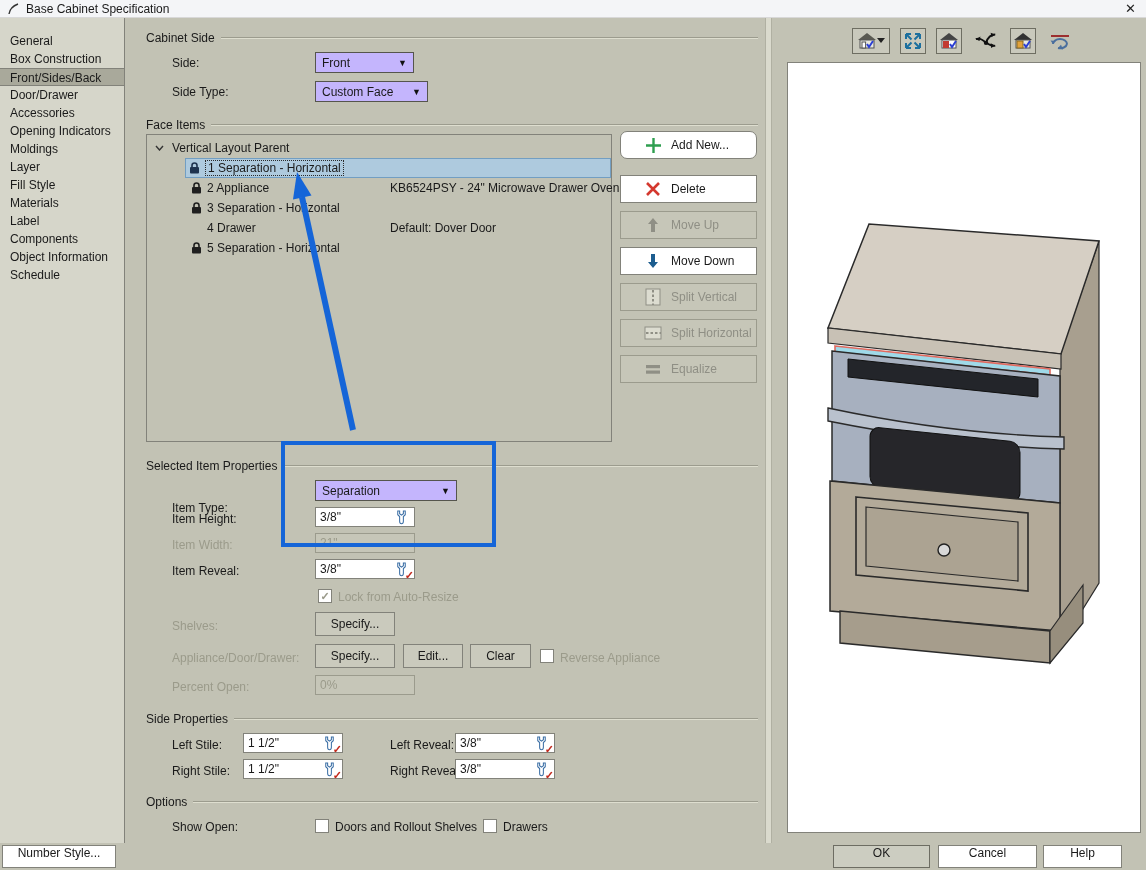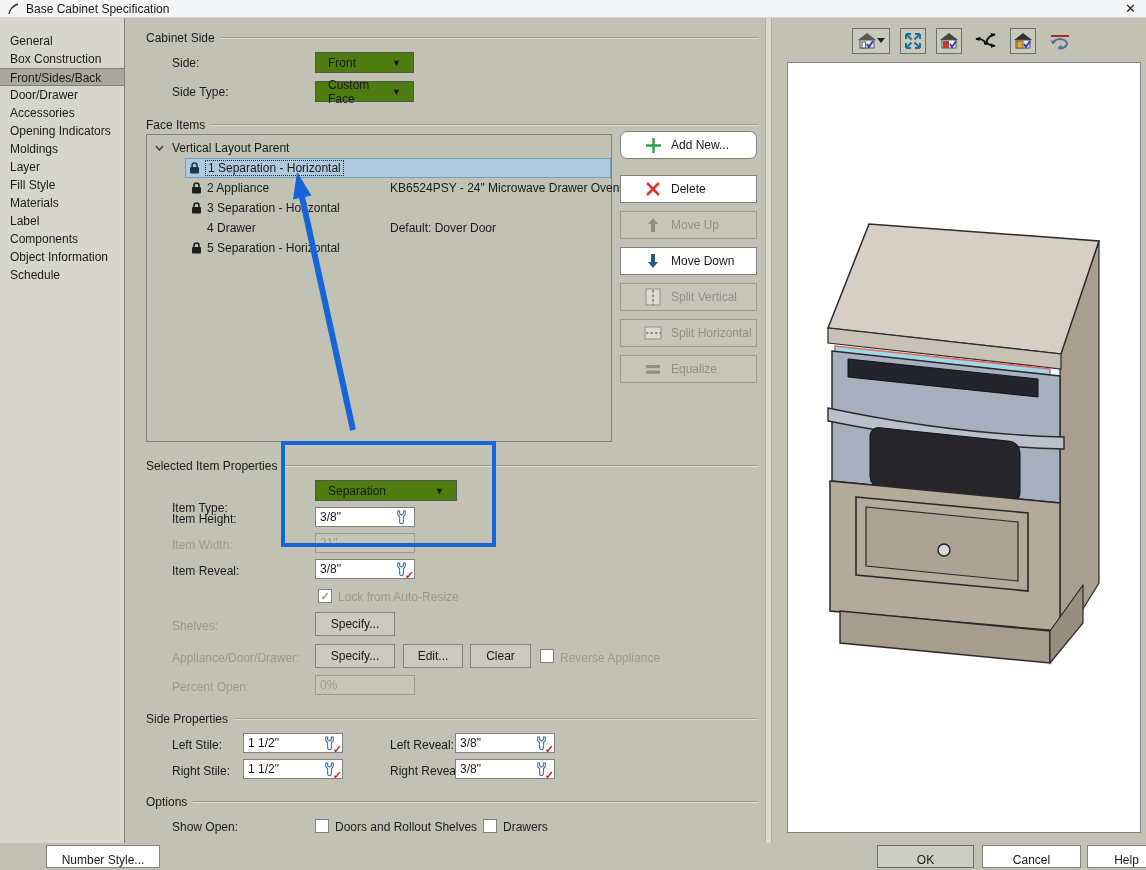--- a/index.html
+++ b/index.html
@@ -21,21 +21,21 @@
   .sidebar{position:absolute;top:18px;left:0;width:125px;height:825px;background:#d6d6ca;border-right:1px solid #82827a;padding-top:14px;}
   .sidebar .item{height:18px;line-height:18px;padding-left:10px;white-space:nowrap;}
   .sidebar .item.selected{background:#a9a99b;border-top:1px solid #82827a;border-bottom:1px solid #82827a;}
   
   .grp{position:absolute;display:flex;align-items:center;width:612px;left:146px;}
   .grp .gl{white-space:nowrap;margin-right:6px;}
   .grp .ln{flex:1;border-top:1px solid #9c9c8e;border-bottom:1px solid #dedecf;height:2px;}
   
   .lbl{position:absolute;height:16px;line-height:16px;white-space:nowrap;}
   .lbl.dis{color:#9b9b8b;}
-  .dd{position:absolute;height:21px;background:#4d7c0f;border:1px solid #55554d;display:flex;align-items:center;padding:0 12px;justify-content:space-between;}
+  .dd{position:absolute;height:21px;background:#c4b5fd;border:1px solid #55554d;display:flex;align-items:center;padding:0 6px;justify-content:space-between;}
   .dd .caret{font-size:9px;color:#111;margin-left:8px;}
   .inp{position:absolute;height:20px;background:#fff;border:1px solid #82827a;display:flex;align-items:center;padding:0 4px;justify-content:space-between;}
   .inp.dis{background:#c6c6b8;color:#9b9b8b;border:1px solid #9b9b8d;}
   .wrench{width:17px;height:15px;position:relative;flex:none;}
   .wrench .chk{position:absolute;right:-4px;bottom:-5px;color:#c22a1e;font-size:11px;font-weight:bold;}
   
   .tree{position:absolute;left:146px;top:134px;width:466px;height:308px;border:1px solid #82827a;background:#c2c2b4;padding-top:3px;}
   .trow{height:20px;display:flex;align-items:center;position:relative;}
   .trow .chev{margin-left:8px;margin-right:8px;}
   .trow .lock{width:11px;height:12px;margin-right:5px;flex:none;}
@@ -44,21 +44,21 @@
   .trow.sel-strip{margin-left:38px;background:#aecade;border:1px solid #729ec2;height:20px;}
   .trow.sel-strip .tlabel{border:1px dotted #2a2a2a;padding:0 2px;}
   .indent{margin-left:44px;}
   
   .fbtn{position:absolute;left:620px;width:137px;height:28px;display:flex;align-items:center;justify-content:flex-start;padding-left:22px;background:#fff;border:1px solid #82827a;}
   .fbtn .bic{width:20px;height:18px;margin-right:8px;flex:none;display:flex;align-items:center;justify-content:center;}
   .fbtn.dis{background:#c6c6b8;color:#8f8f85;border:1px solid #9b9b8d;}
   .pbtn{position:absolute;background:#cacabd;border:1px solid #82827a;display:flex;align-items:center;justify-content:center;height:24px;}
   .chkbox{position:absolute;width:14px;height:14px;background:#fff;border:1px solid #82827a;display:flex;align-items:center;justify-content:center;font-size:11px;color:#9b9b8b;font-weight:bold;}
   
-  .footbtn{position:absolute;height:23px;background:#fff;border:1px solid #82827a;display:flex;align-items:flex-end;justify-content:center;margin-left:44px;}
+  .footbtn{position:absolute;height:23px;background:#fff;border:1px solid #82827a;display:flex;align-items:flex-start;justify-content:center;}
   .footbtn.okfocus{background:#cccdc1;border:1px solid #6d6d63;}
   
   .splitter{position:absolute;left:765px;top:18px;width:7px;height:825px;background:#dadacd;border-left:1px solid #b0b0a2;border-right:1px solid #b0b0a2;}
   .preview-pane{position:absolute;left:772px;top:18px;width:374px;height:825px;background:#c2c2b4;}
   .ptoolbar{position:absolute;left:80px;top:10px;display:flex;align-items:center;gap:10px;}
   .tbtn{height:26px;display:flex;align-items:center;justify-content:center;background:#c9c9bc;border:1px solid #6e6e62;padding:0 2px;}
   .tbtn.flat{border:none;background:transparent;}
   .canvas{position:absolute;left:15px;top:44px;width:354px;height:771px;background:#fff;border:1px solid #82827a;}
   
   .overlay{position:absolute;left:0;top:0;width:1146px;height:870px;pointer-events:none;z-index:50;}
@@ -94,21 +94,21 @@
 <div class="grp" style="top:31px;">
   <span class="gl">Cabinet Side</span>
     <div class="ln"></div>
 </div>
 <div class="lbl" style="left:172px;top:55px;">Side:</div>
 <div class="dd" style="left:315px;top:52px;width:99px;">
   <span>Front</span>
   <span class="caret">▼</span>
 </div>
 <div class="lbl" style="left:172px;top:84px;">Side Type:</div>
-<div class="dd" style="left:315px;top:81px;width:99px;">
+<div class="dd" style="left:315px;top:81px;width:113px;">
   <span>Custom Face</span>
   <span class="caret">▼</span>
 </div>
 
 <div class="grp" style="top:118px;">
   <span class="gl">Face Items</span>
     <div class="ln"></div>
 </div>
 
 <div class="tree">

